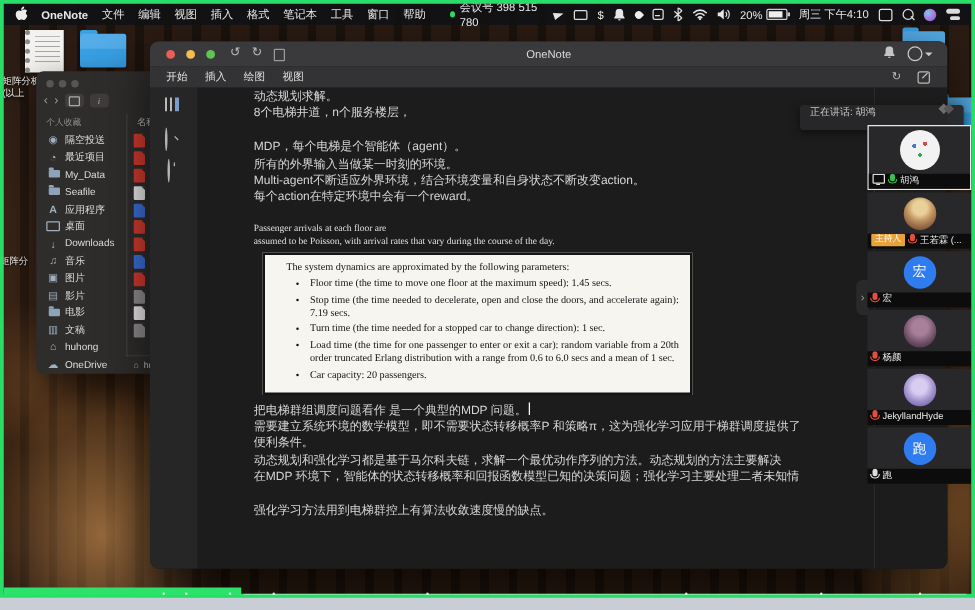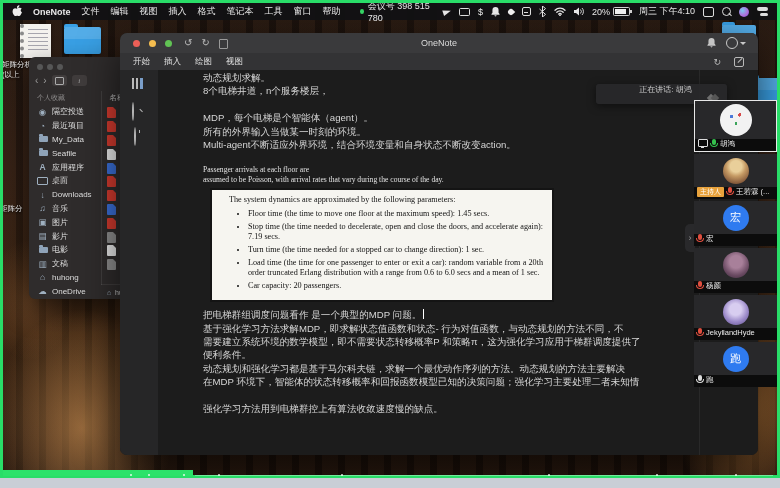--- a/index.html
+++ b/index.html
@@ -116,22 +116,22 @@
   .pnote{font-family:"Liberation Serif",serif;font-size:7.6px;line-height:9.8px;color:#e2e2e2;white-space:nowrap;}
   .ebox{margin:4px 0 6px 7px;width:344px;box-sizing:border-box;background:#f6f5f0;border:2px solid #141414;
         padding:5px 9px 6px 9px;color:#121212;font-family:"Liberation Serif","DejaVu Serif",serif;
         font-size:8.2px;line-height:10.4px;white-space:normal;}
   .ebox .intro{text-indent:8px;}
   .ebox ul{margin:3px 0 0 0;padding-left:27px;}
   .ebox li{margin-bottom:2.5px;text-align:justify;}
   .tcaret{display:inline-block;width:1px;height:10px;background:#fff;margin-left:2px;vertical-align:-1px;}
 
   
-  .toast{position:absolute;left:596px;top:84px;width:131px;height:20px;background:rgba(40,40,42,.97);border-radius:3px;
-         z-index:20;display:flex;align-items:center;box-shadow:0 2px 8px rgba(0,0,0,.5);flex-direction:column;}
+  .toast{position:absolute;left:640px;top:84px;width:131px;height:20px;background:rgba(40,40,42,.97);border-radius:3px;
+         z-index:20;display:flex;box-shadow:0 2px 8px rgba(0,0,0,.5);}
   .toast .tl8{font-size:8px;color:#c9c9c9;padding-left:8px;white-space:nowrap;}
   .waves{margin-left:auto;margin-right:9px;display:flex;}
   .waves i{width:6px;height:6px;background:#6e6e6e;transform:rotate(45deg);display:block;}
   .waves i+i{margin-left:-2px;background:#565656;}
 
   
   .plist{position:absolute;left:694px;top:100px;width:83px;z-index:25;}
   .tile{position:relative;height:45px;margin-bottom:2px;background:#28282a;box-sizing:border-box;}
   .tile.active{height:52px;border:1.5px solid #e8e8e8;}
   .t-av{position:absolute;left:0;right:0;top:0;bottom:12px;display:flex;align-items:center;justify-content:center;}
@@ -430,35 +430,35 @@
     </div>
     <div class="on-body">
       <div class="on-rightcol"></div>
       <div class="note">
         <div class="nline">动态规划求解。</div>
         <div class="nline">8个电梯井道，n个服务楼层，</div>
         <div class="nline"></div>
         <div class="nline">MDP，每个电梯是个智能体（agent）。</div>
         <div class="nline">所有的外界输入当做某一时刻的环境。</div>
         <div class="nline">Multi-agent不断适应外界环境，结合环境变量和自身状态不断改变action。</div>
+        <div class="nline">每个action在特定环境中会有一个reward。</div>
         <div class="nline">&nbsp;</div>
         <div class="pnote">Passenger arrivals at each floor are</div>
         <div class="pnote">assumed to be Poisson, with arrival rates that vary during the course of the day.</div>
         <div class="ebox">
           <div class="intro">The system dynamics are approximated by the following parameters:</div>
           <ul>
             <li>Floor time (the time to move one floor at the maximum speed): 1.45 secs.</li>
             <li>Stop time (the time needed to decelerate, open and close the doors, and accelerate again): 7.19 secs.</li>
             <li>Turn time (the time needed for a stopped car to change direction): 1 sec.</li>
             <li>Load time (the time for one passenger to enter or exit a car): random variable from a 20th order truncated Erlang distribution with a range from 0.6 to 6.0 secs and a mean of 1 sec.</li>
             <li>Car capacity: 20 passengers.</li>
           </ul>
         </div>
         <div class="nline"><span>把电梯群组调度问题看作 是一个典型的MDP 问题。</span><span class="tcaret"></span></div>
-        <div class="nline">基于强化学习方法求解MDP，即求解状态值函数和状态- 行为对值函数，与动态规划的方法不同，不</div>
         <div class="nline">需要建立系统环境的数学模型，即不需要状态转移概率P 和策略π，这为强化学习应用于梯群调度提供了</div>
         <div class="nline">便利条件。</div>
         <div class="nline">动态规划和强化学习都是基于马尔科夫链，求解一个最优动作序列的方法。动态规划的方法主要解决</div>
         <div class="nline">在MDP 环境下，智能体的状态转移概率和回报函数模型已知的决策问题；强化学习主要处理二者未知情</div>
         <div class="nline"></div>
         <div class="nline">强化学习方法用到电梯群控上有算法收敛速度慢的缺点。</div>
       </div>
     </div>
   </div>
 

